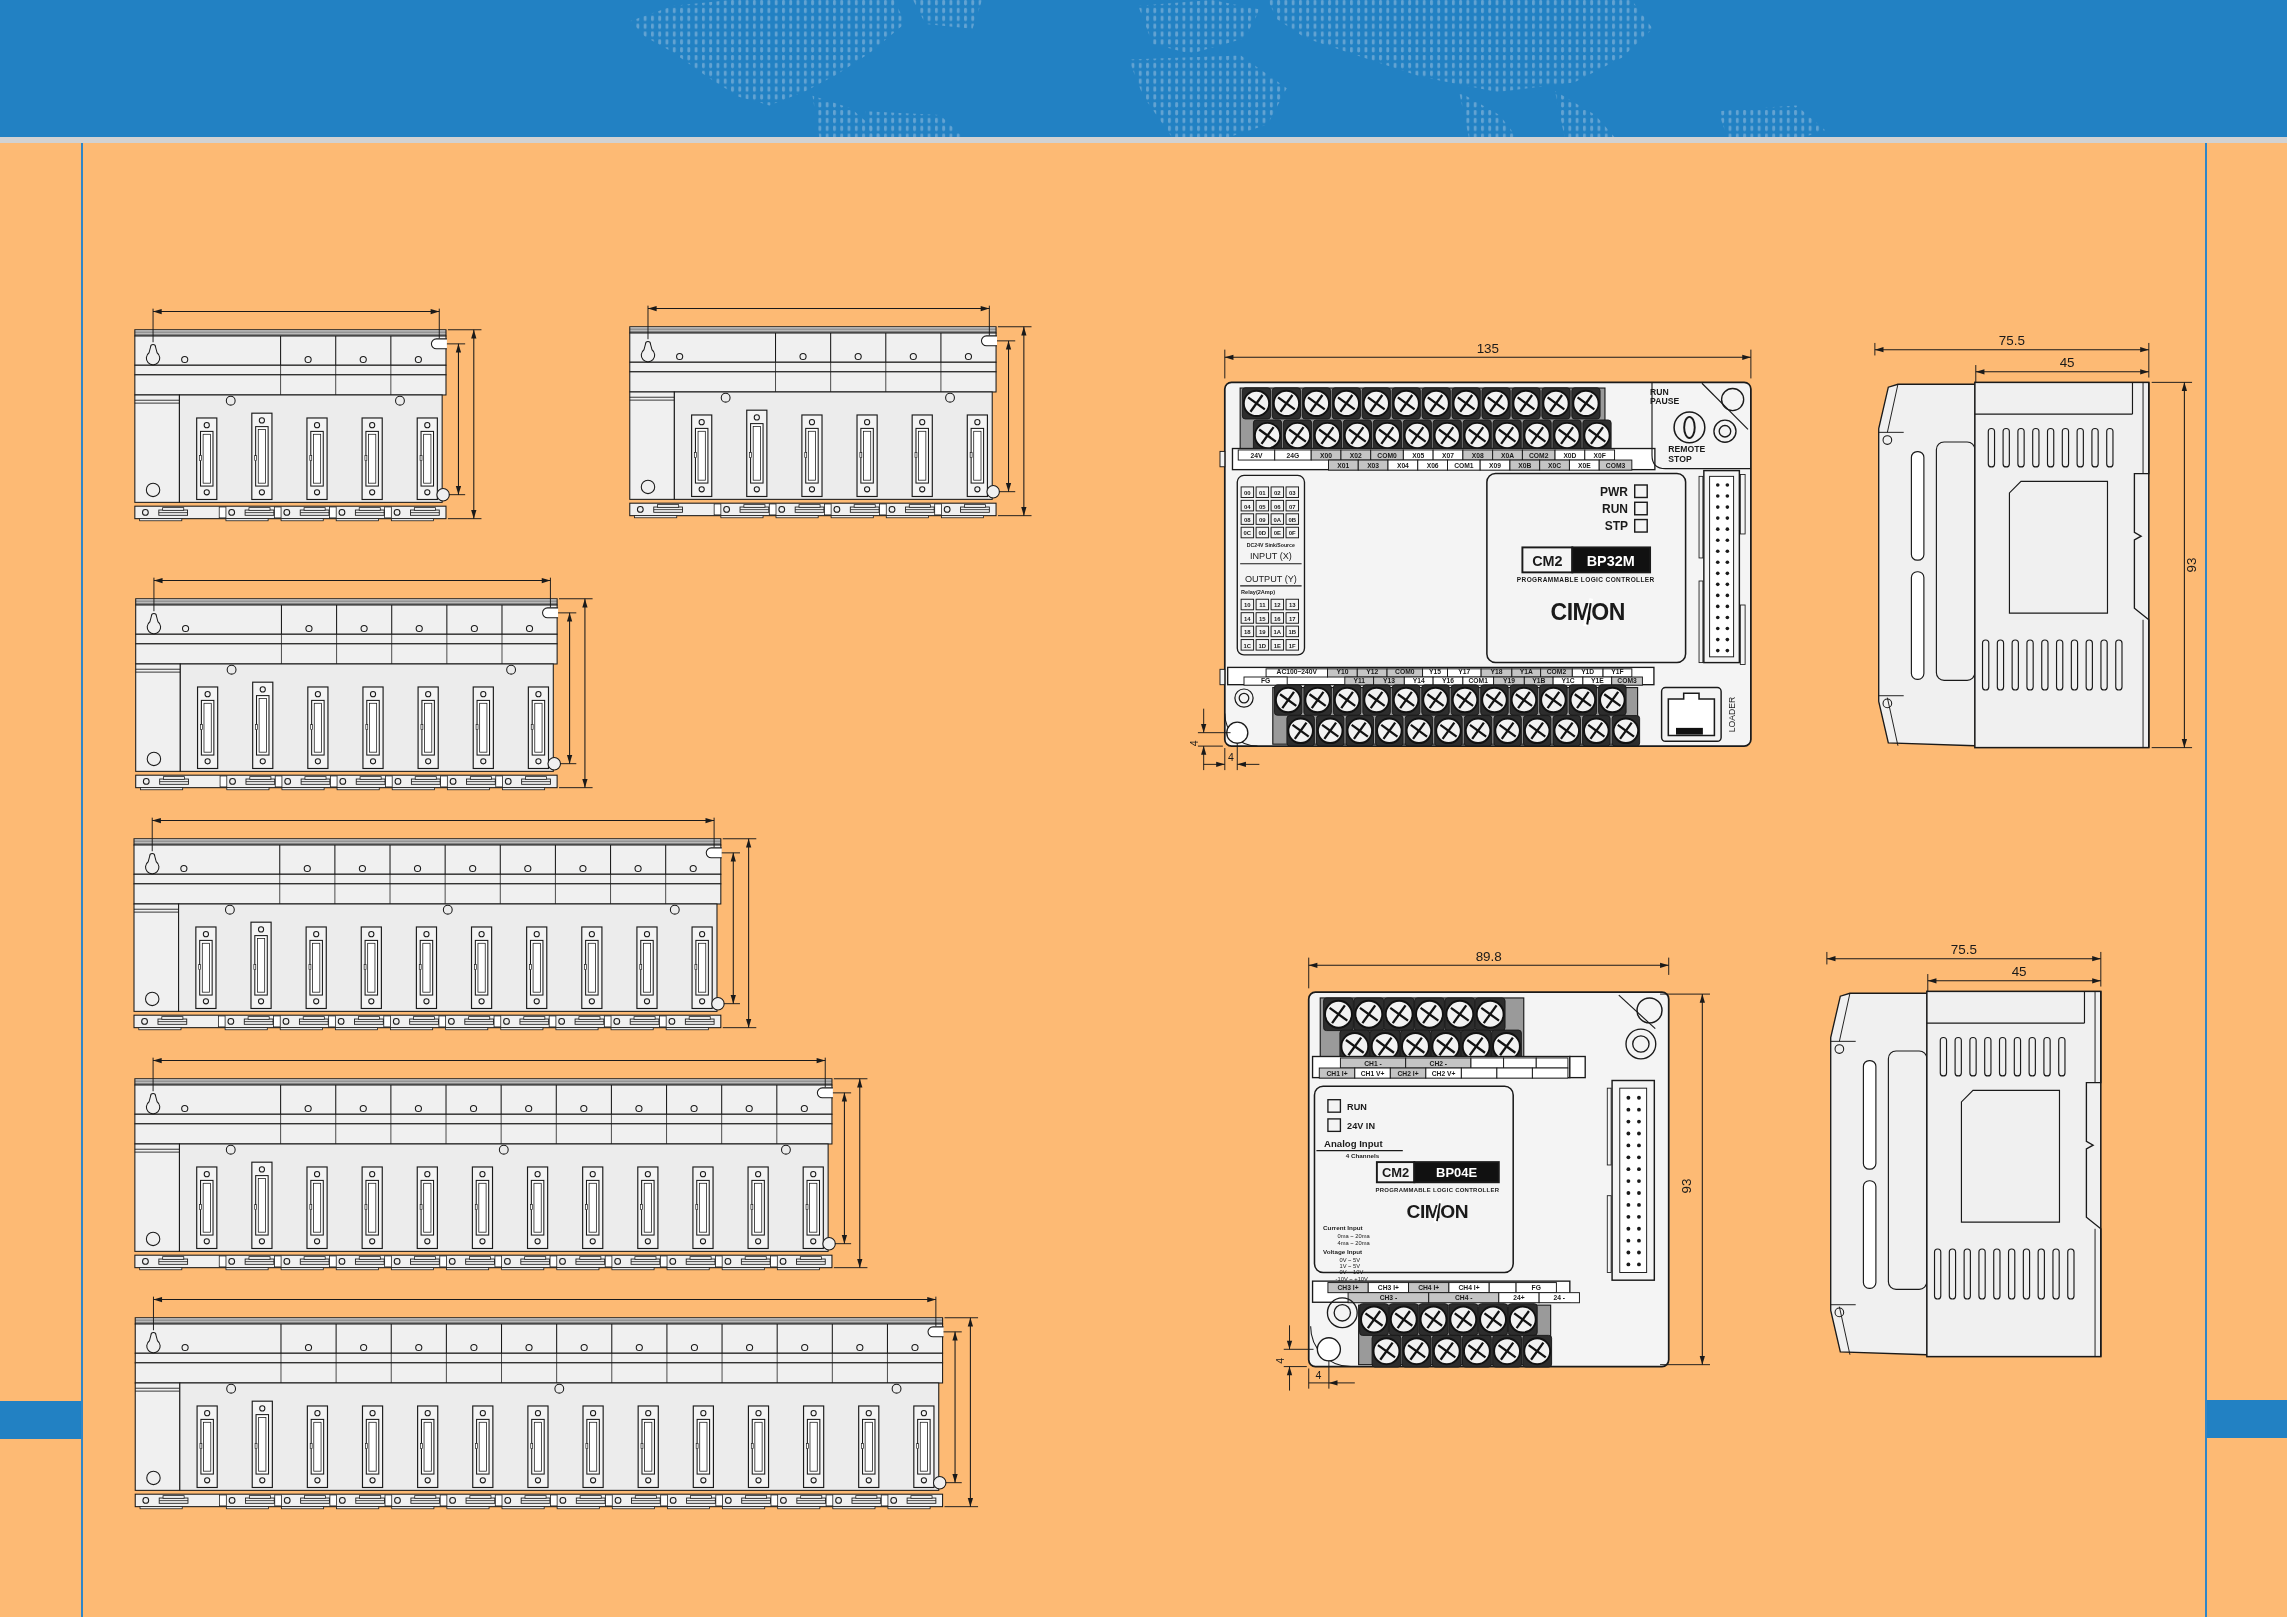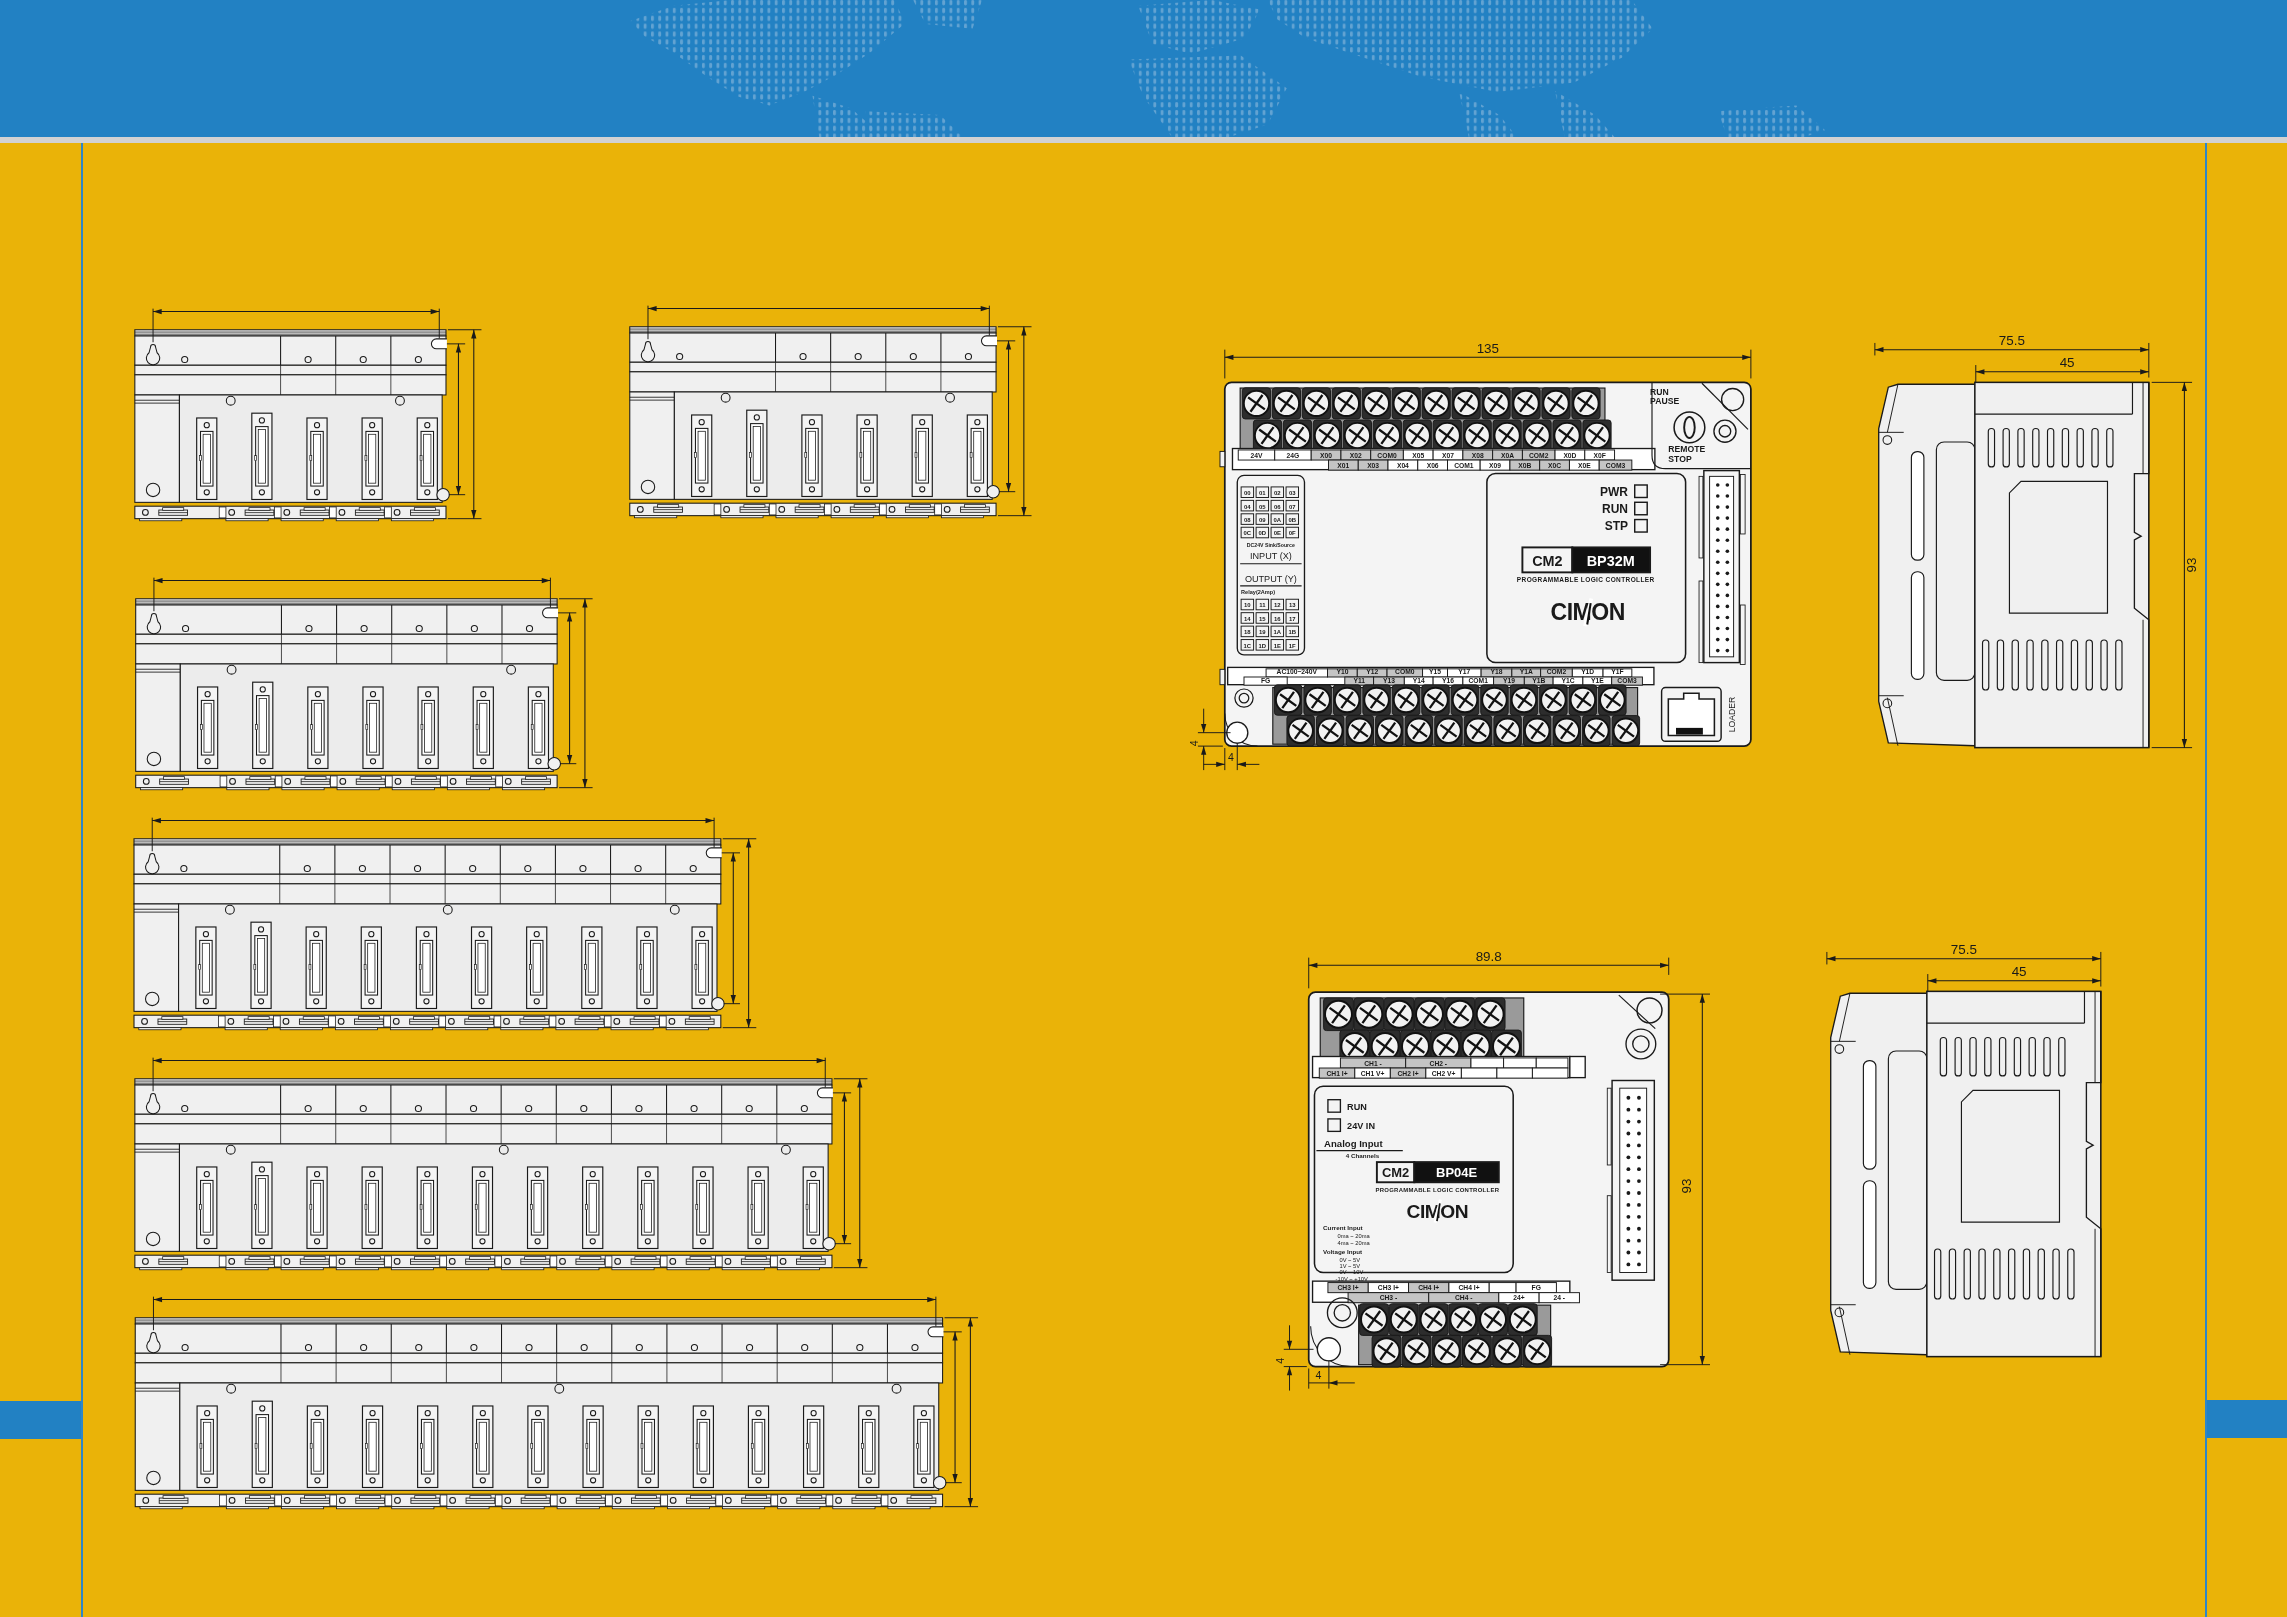--- a/index.html
+++ b/index.html
@@ -1,16 +1,16 @@
 <!DOCTYPE html>
 <html><head>
 <meta charset="utf-8">
 <style>
   html,body{margin:0;padding:0;background:#fff;}
-  .page{position:relative;width:2287px;height:1618px;background:#eab308;overflow:hidden;font-family:"Liberation Sans",sans-serif;}
+  .page{position:relative;width:2287px;height:1618px;background:#fdba74;overflow:hidden;font-family:"Liberation Sans",sans-serif;}
   .header{position:absolute;left:0;top:0;width:2287px;height:137px;}
   .gray-strip{position:absolute;left:0;top:137px;width:2287px;height:5.8px;}
   .vline{position:absolute;top:143px;bottom:0;width:1.9px;}
   .vline.left{left:81px;}
   .vline.right{left:2205px;}
   .blue-bar{position:absolute;height:38px;}
   .blue-bar.left{left:0;width:81px;top:1401px;}
   .blue-bar.right{left:2207px;width:81px;top:1400px;}
   svg{position:absolute;overflow:visible;}
   text{font-family:"Liberation Sans",sans-serif;}

